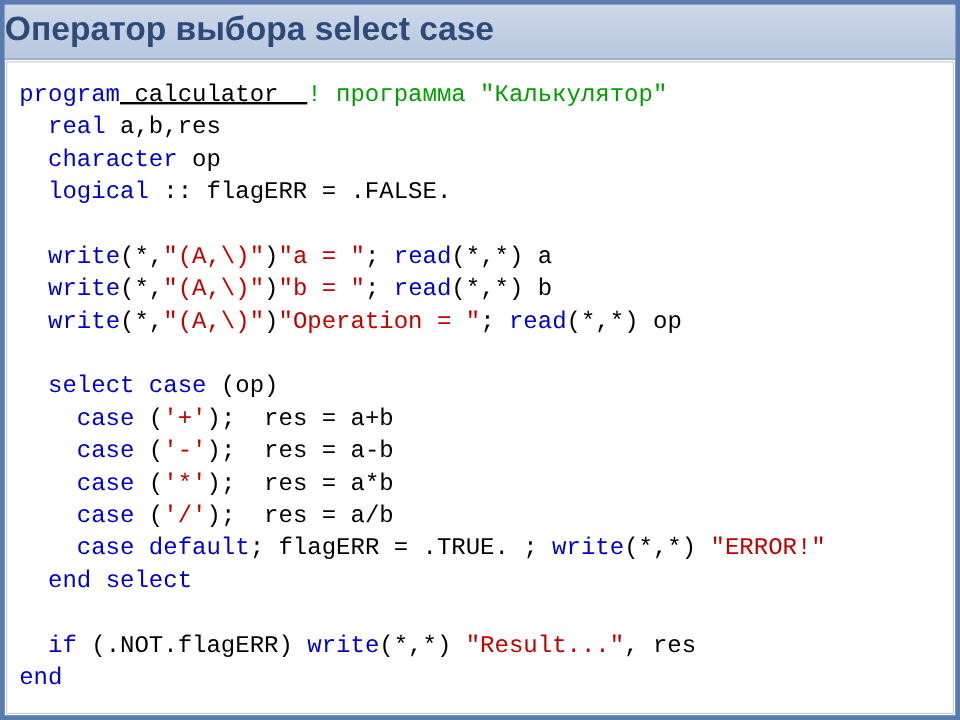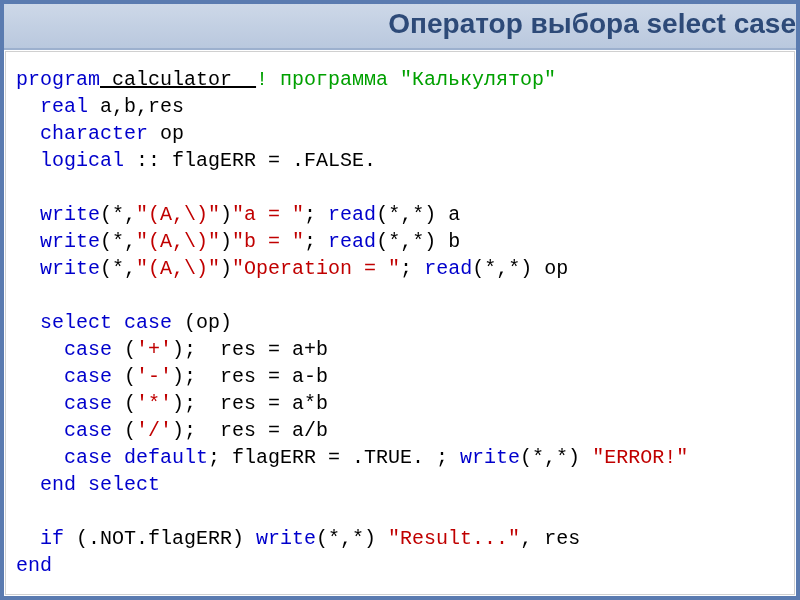--- a/index.html
+++ b/index.html
@@ -1,18 +1,18 @@
 <!DOCTYPE html>
 <html><head>
 <meta charset="utf-8">
 <style>
   html,body{margin:0;padding:0;width:800px;height:600px;overflow:hidden;background:#fff;box-sizing:border-box}
   *{box-sizing:border-box}
   .frame{width:800px;height:600px;border:4px solid #5a7bb0;background:#fff;display:flex;flex-direction:column}
-  .title-bar{background:linear-gradient(to bottom,#cdd8e8,#b9c8de);border-bottom:2px solid #9cb0ce;padding:6px 0 10px;text-align:right}
+  .title-bar{background:linear-gradient(to bottom,#cdd8e8,#b9c8de);border-bottom:2px solid #9cb0ce;padding:6px 0 10px;text-align:left}
   .title-bar h1{margin:0;font:700 28px/1 Arial,Helvetica,sans-serif;color:#2d4a78}
   .code-area{flex:1 1 auto;background:#fff;border:1px solid #d0d0d0;margin:1px;padding:14px 10px 2px 10px;overflow:hidden}
   pre{margin:0;font:20px/1.35 "Courier New",Courier,monospace;color:#000;white-space:pre}
   .kw{color:#0000cc}
   .cm{color:#00a000}
   .str{color:#c00000}
 </style>
 </head>
 <body>
 

